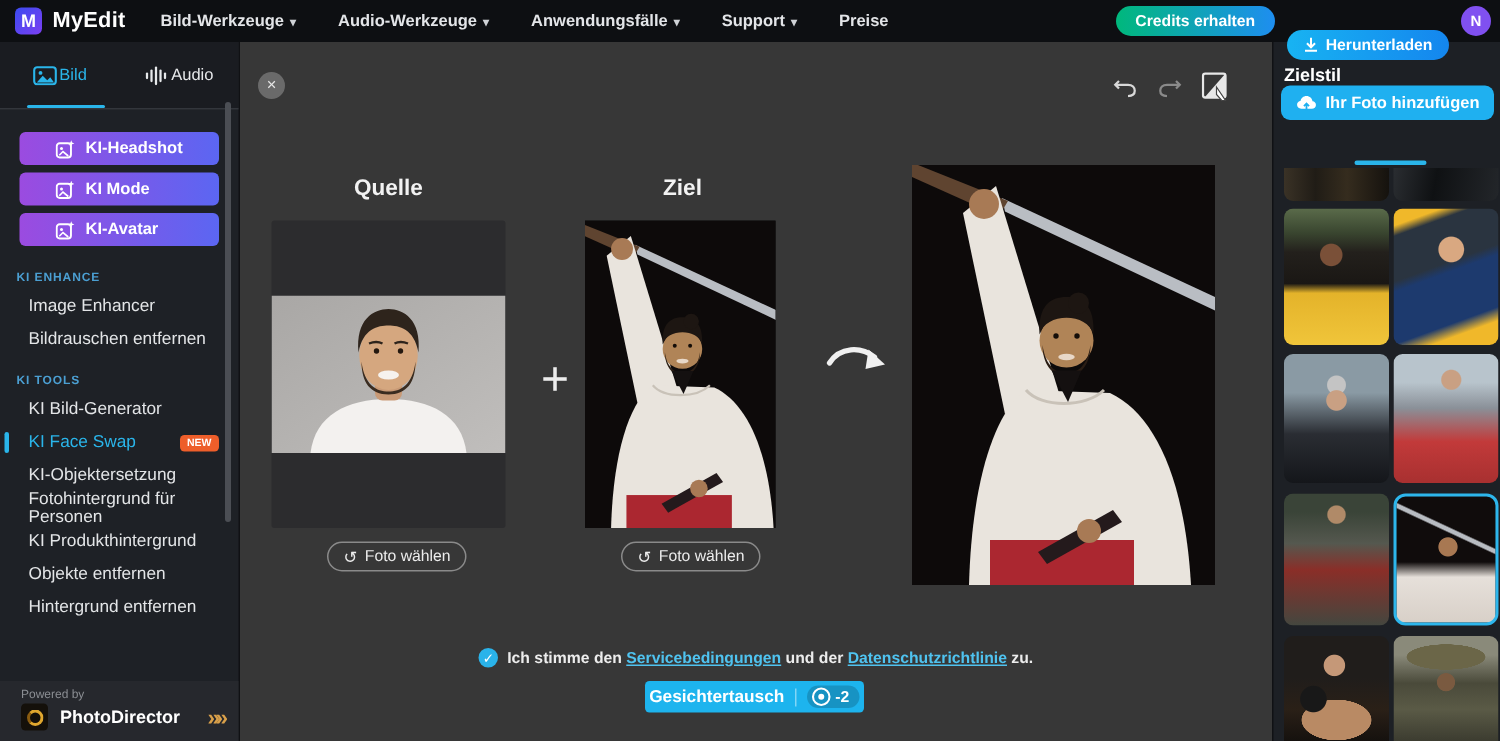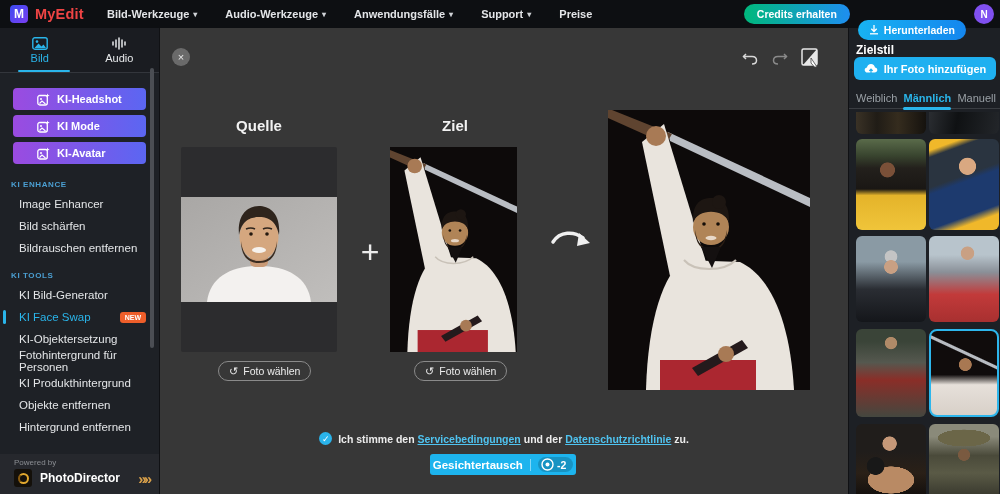--- a/index.html
+++ b/index.html
@@ -7,21 +7,21 @@
               font-family:"Liberation Sans", sans-serif; }
 
   
   .navbar { position:absolute; left:0; top:0; width:1000px; height:28px;
             background:#0d0f12; display:flex; align-items:center; z-index:30; }
   .logo-wrap { display:flex; align-items:center; gap:7px; padding-left:10px; width:107px; }
   .logo-box { width:18px; height:18px; border-radius:4px;
               background:linear-gradient(135deg,#3b4bf0,#7b3ff2);
               color:#fff; font-weight:bold; font-size:12px;
               display:flex; align-items:center; justify-content:center; }
-  .logo-text { color:#ef4444; font-size:14.5px; font-weight:bold; letter-spacing:.2px; }
+  .logo-text { color:#ffffff; font-size:14.5px; font-weight:bold; letter-spacing:.2px; }
   .nav-menu { display:flex; align-items:center; gap:28px; }
   .nav-item { color:#e3e5e8; font-size:11px; font-weight:bold; display:flex;
               align-items:center; gap:4px; cursor:pointer; }
   .nav-item .chev { font-size:8px; color:#cfd2d6; }
   .nav-right { position:absolute; right:6px; top:0; height:28px; display:flex;
                align-items:center; gap:8px; }
   .btn-credits { height:20px; padding:0 13px; border:none; border-radius:11px;
                  background:linear-gradient(90deg,#00b87c,#1e8ef0);
                  color:#fff; font-size:10.5px; font-weight:bold; cursor:pointer;text-align:center; }
   .btn-download { height:20px; padding:0 11px; border:none; border-radius:11px;
@@ -30,21 +30,21 @@
                   display:flex; align-items:center; gap:5px;margin-top:32px; }
   .avatar { width:20px; height:20px; border-radius:50%; background:#8050f0; color:#fff;
             font-size:10px; font-weight:bold; display:flex; align-items:center;
             justify-content:center; cursor:pointer; }
 
   
   .sidebar { position:absolute; left:0; top:28px; width:160px; height:466px;
              background:#1e2126; z-index:20; border-right:1px solid #101114; }
   .side-tabs { height:45px; display:flex; background:#1a1c21; position:relative;
                border-bottom:1px solid #33363c; }
-  .side-tab { flex:1; display:flex; flex-direction:column; align-items:center;
+  .side-tab { flex:1; display:flex; flex-direction:row; align-items:center;
               justify-content:center; gap:2px; cursor:pointer; }
   .side-tab .tab-label { font-size:11px; color:#e7e9eb; }
   .side-tab.active .tab-label { color:#2ab5ea; }
   .tab-underline { position:absolute; left:18px; bottom:0; width:52px; height:2px;
                    background:#2ab5ea; border-radius:1px; }
   .grad-btns { padding:15px 13px 4px 13px; display:flex; flex-direction:column; gap:5px; }
   .grad-btn { height:22px; border:none; border-radius:4px; cursor:pointer;
               background:linear-gradient(90deg,#9b4be0,#5b66f2);
               color:#fff; font-size:11px; font-weight:bold; display:flex;
               align-items:center; gap:7px; padding:0 24px; }
@@ -307,21 +307,20 @@
         <path d="M10.5,0.5 L11.1,2 L12.6,2.6 L11.1,3.2 L10.5,4.7 L9.9,3.2 L8.4,2.6 L9.9,2 Z" fill="#fff"></path>
         <circle cx="4" cy="6" r="1" fill="#fff"></circle>
           <path d="M2.5,10.5 L5,8 L8.5,11" stroke="#fff" stroke-width="1.1" fill="none"></path>
       </svg>
       <span>KI-Avatar</span>
     </button>
   </div>
 
   <div class="section-label">KI ENHANCE</div>
   <div class="side-item">Image Enhancer</div>
-  <div class="side-item">Bild schärfen</div>
   <div class="side-item">Bildrauschen entfernen</div>
 
   <div class="section-label">KI Tools</div>
   <div class="side-item">KI Bild-Generator</div>
   <div class="side-item active">
     <div class="active-bar"></div>
     <span>KI Face Swap</span>
     <span class="new-badge">NEW</span>
   </div>
   <div class="side-item">KI-Objektersetzung</div>
@@ -426,25 +425,20 @@
   <div class="rp-title">Zielstil</div>
 
   <button class="rp-upload">
     <svg width="14" height="11" viewBox="0 0 14 11">
       <path d="M3.5,9.5 C1.8,9.5 0.7,8.4 0.7,6.9 C0.7,5.5 1.7,4.5 3,4.4 C3.3,2.5 4.9,1 7,1 C9.1,1 10.8,2.6 11,4.5 C12.4,4.6 13.3,5.6 13.3,7 C13.3,8.5 12.2,9.5 10.5,9.5 Z" fill="#fff"></path>
       <path d="M7,10.8 L7,6.2 M5.3,7.8 L7,6 L8.7,7.8" stroke="#1fb0f0" stroke-width="1.2" fill="none"></path>
     </svg>
     <span>Ihr Foto hinzufügen</span>
   </button>
 
-  <div class="rp-tabs">
-    <span class="rp-tab">Weiblich</span>
-    <span class="rp-tab active">Männlich</span>
-    <span class="rp-tab">Manuell</span>
-  </div>
   <div class="rp-underline"></div>
 
   <div class="thumb tr0 tc1 ph-partial1" title="partial row left image"></div>
   <div class="thumb tr0 tc2 ph-partial2" title="partial row right image"></div>
   <div class="thumb tr1 tc1 ph-yellowcar" title="man in yellow convertible"></div>
   <div class="thumb tr1 tc2 ph-bluesuit" title="man in blue suit in red car"></div>
   <div class="thumb tr2 tc1 ph-grayhair" title="gray-haired man in suit by car"></div>
   <div class="thumb tr2 tc2 ph-leaning" title="man in gray suit leaning on red car"></div>
   <div class="thumb tr3 tc1 ph-knight" title="knight in armor"></div>
   <div class="thumb tr3 tc2 ph-samurai selected" title="samurai with katana"></div>

